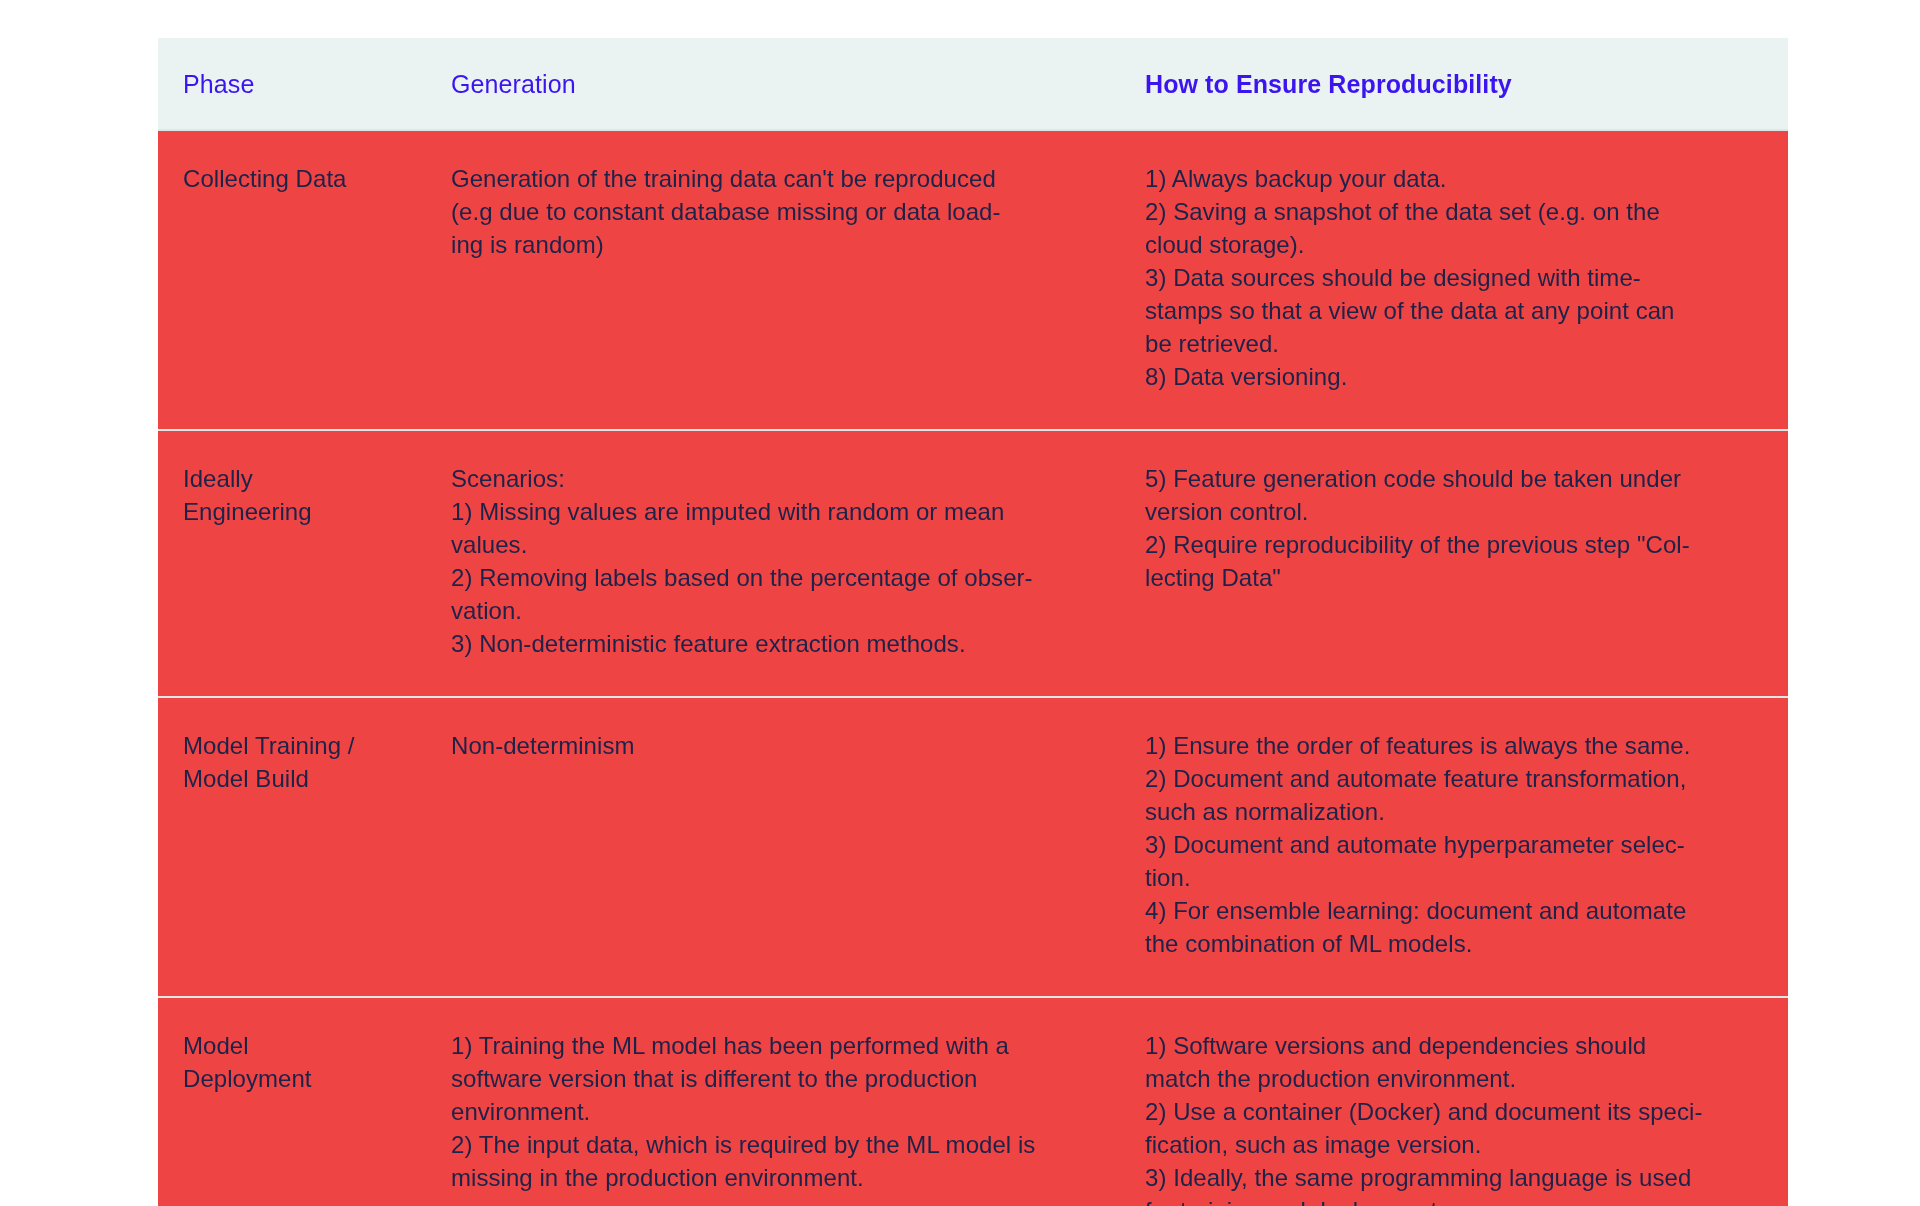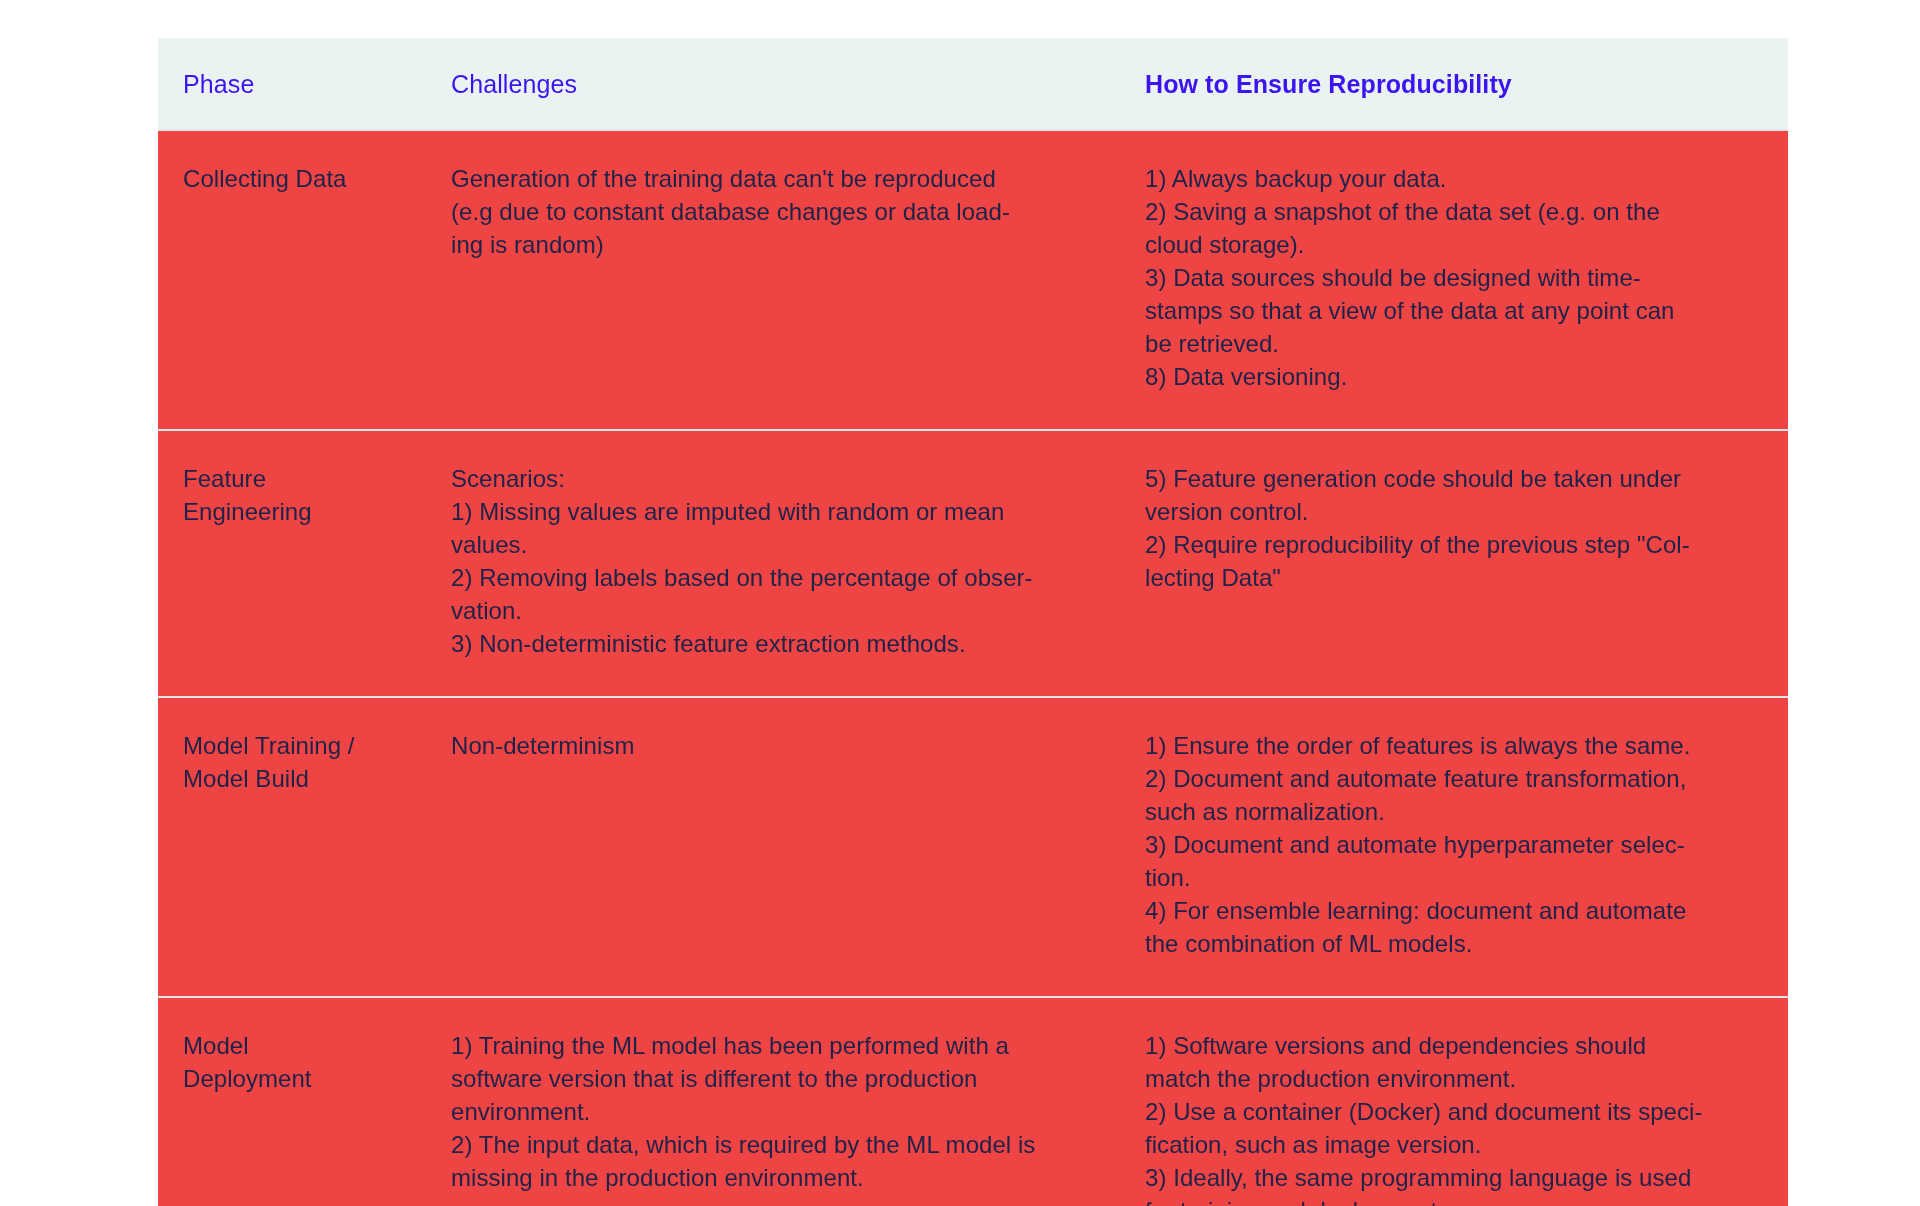--- a/index.html
+++ b/index.html
@@ -80,40 +80,40 @@
   <div class="table-wrap">
     <table class="repro">
       <colgroup>
         <col class="c1">
           <col class="c2">
           <col class="c3">
       </colgroup>
       <thead>
         <tr>
           <th class="h1">Phase</th>
-          <th class="h2">Challenges</th>
+          <th class="h2">Generation</th>
           <th class="h3">How to Ensure Reproducibility</th>
         </tr>
       </thead>
       <tbody>
         <tr>
           <td class="c1cell">Collecting Data</td>
           <td class="c2cell">Generation of the training data can't be reproduced
-(e.g due to constant database changes or data load-
+(e.g due to constant database missing or data load-
 ing is random)</td>
           <td class="c3cell">1) Always backup your data.
 2) Saving a snapshot of the data set (e.g. on the
 cloud storage).
 3) Data sources should be designed with time-
 stamps so that a view of the data at any point can
 be retrieved.
 8) Data versioning.</td>
         </tr>
         <tr>
-          <td class="c1cell">Feature
+          <td class="c1cell">Ideally
 Engineering</td>
           <td class="c2cell">Scenarios:
 1) Missing values are imputed with random or mean
 values.
 2) Removing labels based on the percentage of obser-
 vation.
 3) Non-deterministic feature extraction methods.</td>
           <td class="c3cell">5) Feature generation code should be taken under
 version control.
 2) Require reproducibility of the previous step "Col-

